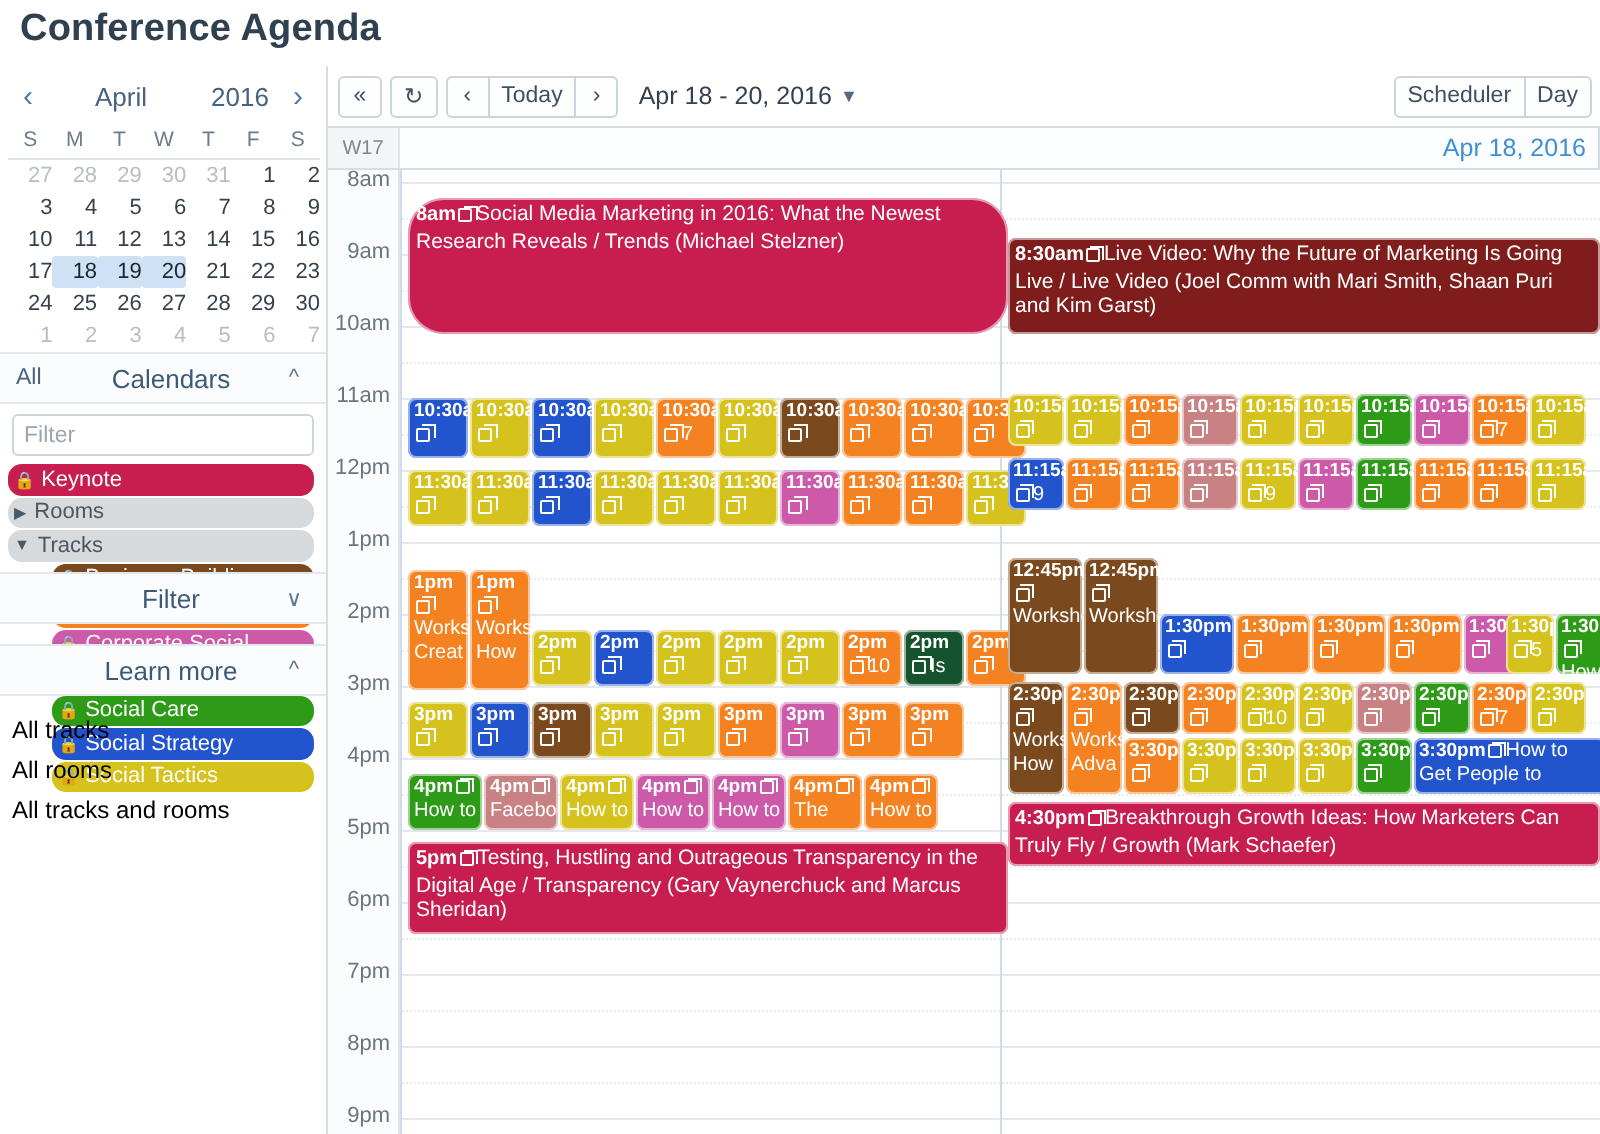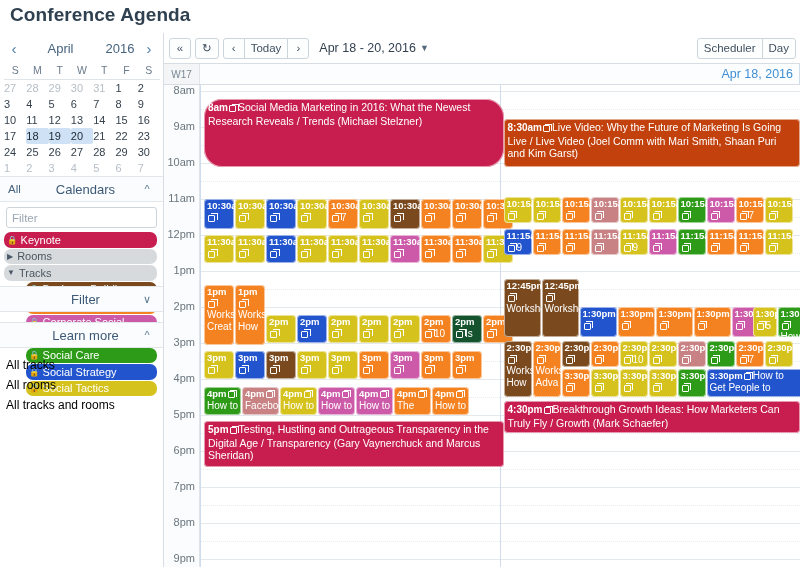--- a/index.html
+++ b/index.html
@@ -56,21 +56,21 @@
     font-size: 11px;
   }
   table.mini-cal th {
     font-weight: normal;
     color: #6a7b8b;
     font-size: 10.5px;
     padding: 1px 0 3px 0;
     border-bottom: 1px solid #dfe4e9;
   }
   table.mini-cal td {
-    text-align: left;
+    text-align: right;
     padding: 2px 0;
     color: #35414d;
     cursor: pointer;
     width: 22px;
     margin-top: 16px;
   }
   table.mini-cal td.other { color: #b6bec6; }
   table.mini-cal td.sel {
     background: #cfe2f5;
     color: #1a2733;
@@ -542,21 +542,21 @@
           <div class="ev" style="background: rgb(46, 155, 24); left: 40px; top: 302px; width: 37px; height: 28px;"><span class="t">4pm</span><span class="ico"></span><span>How to</span></div>
           <div class="ev" style="background: rgb(201, 130, 132); left: 78px; top: 302px; width: 37px; height: 28px;"><span class="t">4pm</span><span class="ico"></span><span>Faceboo</span></div>
           <div class="ev" style="background: rgb(214, 194, 28); left: 116px; top: 302px; width: 37px; height: 28px;"><span class="t">4pm</span><span class="ico"></span><span>How to</span></div>
           <div class="ev" style="background: rgb(204, 90, 168); left: 154px; top: 302px; width: 37px; height: 28px;"><span class="t">4pm</span><span class="ico"></span><span>How to</span></div>
           <div class="ev" style="background: rgb(204, 90, 168); left: 192px; top: 302px; width: 37px; height: 28px;"><span class="t">4pm</span><span class="ico"></span><span>How to</span></div>
           <div class="ev" style="background: rgb(245, 130, 32); left: 230px; top: 302px; width: 37px; height: 28px;"><span class="t">4pm</span><span class="ico"></span><span>The</span></div>
           <div class="ev" style="background: rgb(245, 130, 32); left: 268px; top: 302px; width: 37px; height: 28px;"><span class="t">4pm</span><span class="ico"></span><span>How to</span></div>
           <div class="ev big" style="background: rgb(199, 30, 79); left: 40px; top: 336px; width: 300px; height: 46px;"><span class="t">5pm</span><span class="ico"></span><span>Testing, Hustling and Outrageous Transparency in the Digital Age / Transparency (Gary Vaynerchuck and Marcus Sheridan)</span></div>
         </div>
       <div id="events-tue">
-          <div class="ev big" style="background: #c2410c; left: 339.5px; top: 34px; width: 296px; height: 48px;"><span class="t">8:30am</span><span class="ico"></span><span>Live Video: Why the Future of Marketing Is Going Live / Live Video (Joel Comm with Mari Smith, Shaan Puri and Kim Garst)</span></div>
+          <div class="ev big" style="background: #7f1d1d; left: 339.5px; top: 34px; width: 296px; height: 48px;"><span class="t">8:30am</span><span class="ico"></span><span>Live Video: Why the Future of Marketing Is Going Live / Live Video (Joel Comm with Mari Smith, Shaan Puri and Kim Garst)</span></div>
           <div class="ev" style="background: rgb(214, 194, 28); left: 339.5px; top: 112px; width: 28px; height: 26px;"><span class="t">10:15a</span><span class="ico"></span></div>
           <div class="ev" style="background: rgb(214, 194, 28); left: 368.5px; top: 112px; width: 28px; height: 26px;"><span class="t">10:15a</span><span class="ico"></span></div>
           <div class="ev" style="background: rgb(245, 130, 32); left: 397.5px; top: 112px; width: 28px; height: 26px;"><span class="t">10:15a</span><span class="ico"></span></div>
           <div class="ev" style="background: rgb(201, 130, 132); left: 426.5px; top: 112px; width: 28px; height: 26px;"><span class="t">10:15a</span><span class="ico"></span></div>
           <div class="ev" style="background: rgb(214, 194, 28); left: 455.5px; top: 112px; width: 28px; height: 26px;"><span class="t">10:15a</span><span class="ico"></span></div>
           <div class="ev" style="background: rgb(214, 194, 28); left: 484.5px; top: 112px; width: 28px; height: 26px;"><span class="t">10:15a</span><span class="ico"></span></div>
           <div class="ev" style="background: rgb(46, 155, 24); left: 513.5px; top: 112px; width: 28px; height: 26px;"><span class="t">10:15a</span><span class="ico"></span></div>
           <div class="ev" style="background: rgb(204, 90, 168); left: 542.5px; top: 112px; width: 28px; height: 26px;"><span class="t">10:15a</span><span class="ico"></span></div>
           <div class="ev" style="background: rgb(245, 130, 32); left: 571.5px; top: 112px; width: 28px; height: 26px;"><span class="t">10:15a</span><span class="ico"></span><span>7</span></div>
           <div class="ev" style="background: rgb(214, 194, 28); left: 600.5px; top: 112px; width: 28px; height: 26px;"><span class="t">10:15a</span><span class="ico"></span></div>

